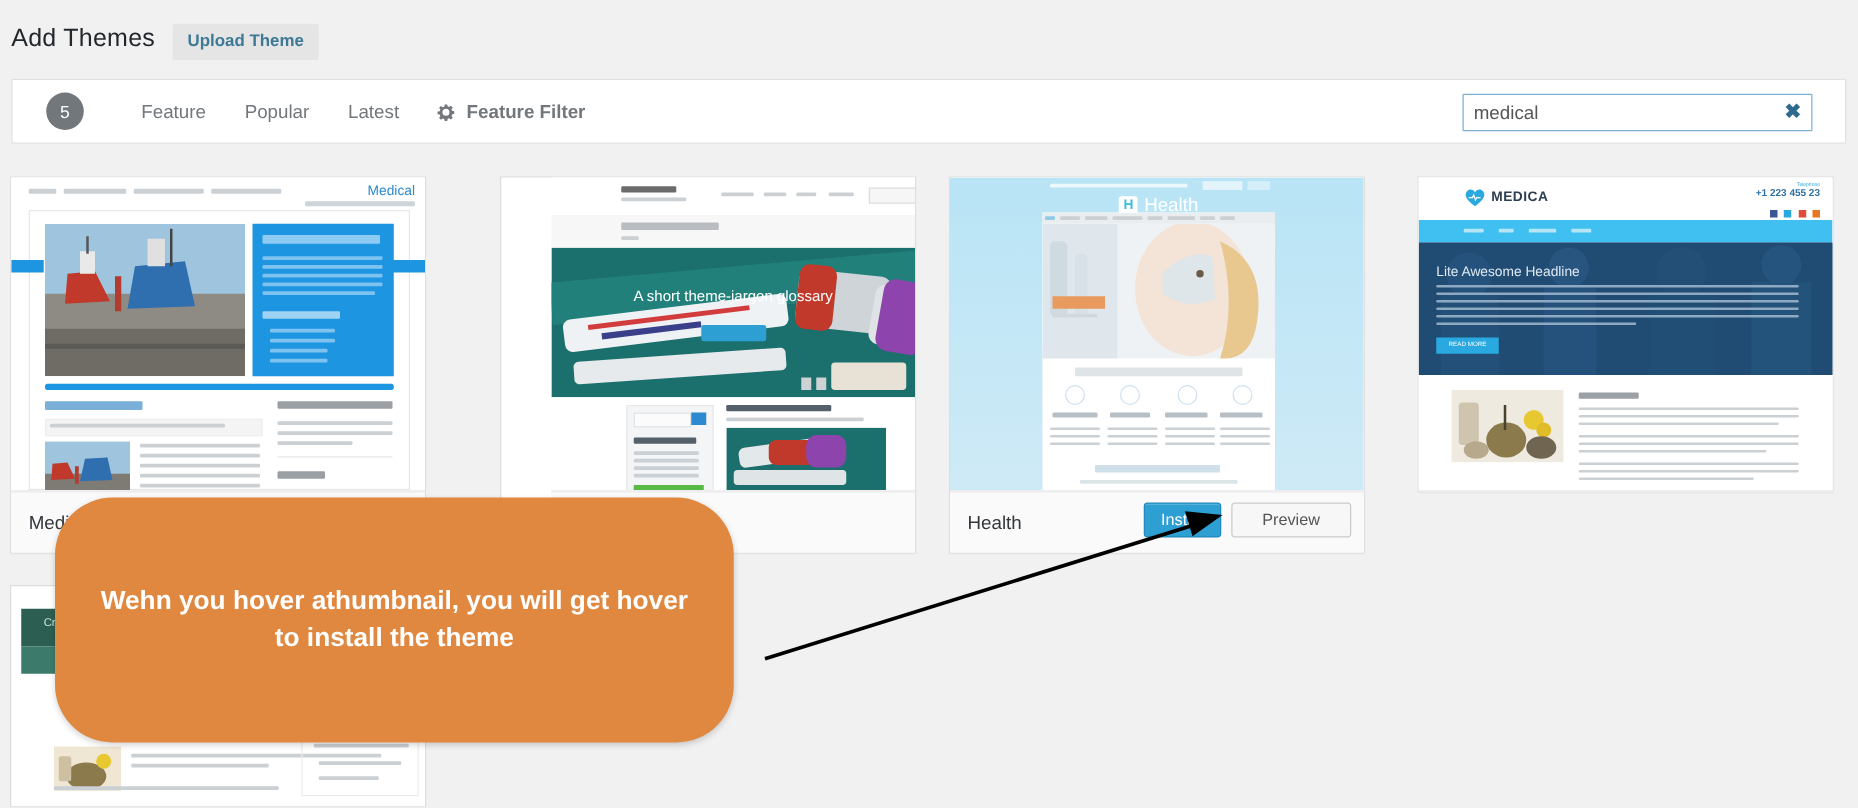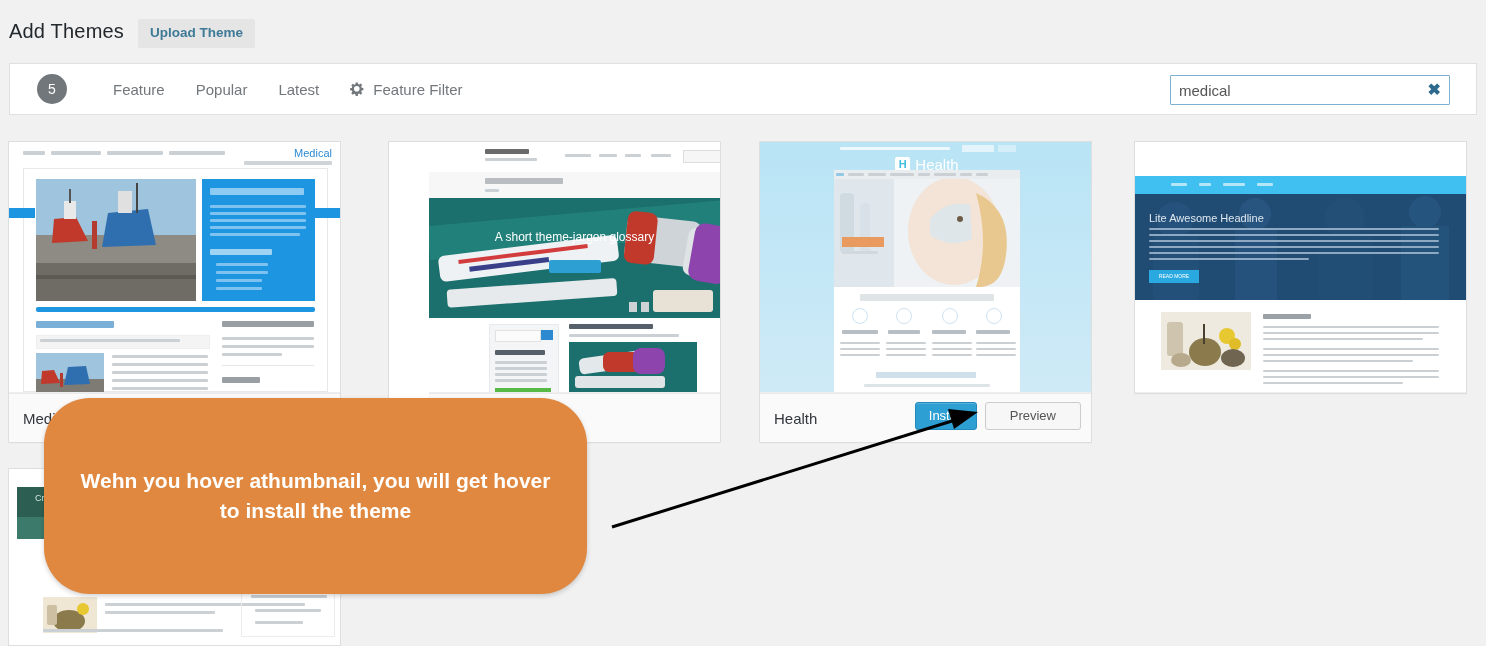--- a/index.html
+++ b/index.html
@@ -74,23 +74,24 @@
   .filter-tab {
     color: #72777c;
     font-size: 15px;
     margin-left: 31px;
     cursor: pointer;
     text-decoration: none;
   }
   .filter-tab:first-of-type { margin-left: 46px; }
   #feature-filter-wrap {
     display: flex;
-    align-items: center;
+    align-items: flex-end;
     margin-left: 30px;
     cursor: pointer;
+    font-weight: bold;
   }
   #gear-icon {
     width: 16px; height: 16px;
     margin-right: 8px;
     display: inline-block;
     color: #72777c;
   }
   #gear-icon svg { display: block; }
   #feature-filter-label {
     color: #72777c;
@@ -399,21 +400,21 @@
       </div>
 
       <div class="mock c1-arrow-l"></div>
       <div class="mock c1-arrow-r"></div>
     </div>
     <div class="theme-footer">
       <span class="theme-name">Medical</span>
     </div>
   </div>
 
-  <div class="theme-card" style="left:380px; top:0px;padding-left:40px;">
+  <div class="theme-card" style="left:392px; top:0px;padding-left:40px;">
     <div class="theme-screenshot">
       <div class="mock c2-head">
         <div class="ln" style="left:56px;top:7px;width:44px;height:5px;background:#6b6b6b;"></div>
         <div class="ln" style="left:56px;top:16px;width:52px;height:3px;"></div>
         <div class="ln" style="left:136px;top:12px;width:26px;height:3px;"></div>
         <div class="ln" style="left:170px;top:12px;width:18px;height:3px;"></div>
         <div class="ln" style="left:196px;top:12px;width:16px;height:3px;"></div>
         <div class="ln" style="left:222px;top:12px;width:20px;height:3px;"></div>
         <div class="mock" style="left:254px;top:8px;width:44px;height:11px;background:#f6f6f6;border:1px solid #ddd;"></div>
         <div class="mock" style="left:300px;top:8px;width:14px;height:11px;background:#2e8ad0;"></div>
@@ -548,20 +549,39 @@
       <span class="theme-name">Health</span>
       <div class="theme-actions">
         <button class="btn-install">Install</button>
         <button class="btn-preview">Preview</button>
       </div>
     </div>
   </div>
 
   <div class="theme-card" style="left:1126px; top:0px;">
     <div class="theme-screenshot">
+      <div class="mock c4-head">
+        <div style="position:absolute;left:36px;top:8px;display:flex;align-items:center;gap:4px;">
+          <svg width="18" height="16" viewBox="0 0 18 16">
+            <path d="M9 15 C2 10 0 6 2.6 3 C4.6 .6 8 1.6 9 4 C10 1.6 13.4 .6 15.4 3 C18 6 16 10 9 15Z" fill="#2aa9e0"></path>
+            <path d="M4 8h3l1-2 1.4 4 1-2h3" stroke="#fff" stroke-width="1" fill="none"></path>
+          </svg>
+          <span style="font-size:11px;font-weight:bold;color:#2c3e50;letter-spacing:.4px;">MEDICA</span>
+        </div>
+        <div style="position:absolute;right:10px;top:3px;text-align:right;">
+          <div style="font-size:4px;color:#2aa9e0;">Telephone</div>
+          <div style="font-size:8px;color:#2d6fa3;font-weight:bold;">+1 223 455 23</div>
+          <div style="margin-top:2px;">
+            <span style="display:inline-block;width:6px;height:6px;background:#3b5998;margin-left:1px;"></span>
+            <span style="display:inline-block;width:6px;height:6px;background:#2aa9e0;margin-left:1px;"></span>
+            <span style="display:inline-block;width:6px;height:6px;background:#dd4b39;margin-left:1px;"></span>
+            <span style="display:inline-block;width:6px;height:6px;background:#e87722;margin-left:1px;"></span>
+          </div>
+        </div>
+      </div>
       <div class="mock c4-nav">
         <div class="ln" style="left:36px;top:7px;width:16px;height:3px;background:#b5e6f8;"></div>
         <div class="ln" style="left:64px;top:7px;width:12px;height:3px;background:#b5e6f8;"></div>
         <div class="ln" style="left:88px;top:7px;width:22px;height:3px;background:#b5e6f8;"></div>
         <div class="ln" style="left:122px;top:7px;width:16px;height:3px;background:#b5e6f8;"></div>
       </div>
       <div class="mock c4-hero">
         <svg width="333" height="106" viewBox="0 0 333 106" preserveAspectRatio="none" style="position:absolute;left:0;top:0;">
           <rect width="333" height="106" fill="#254b6e"></rect>
           <circle cx="40" cy="26" r="18" fill="#2e5a80"></circle>

